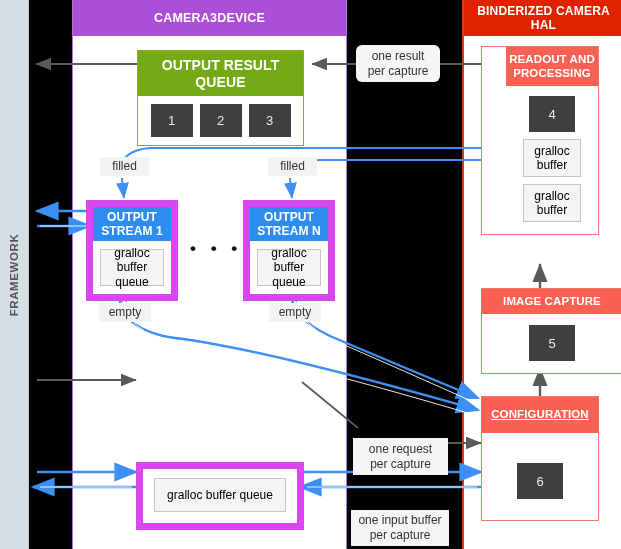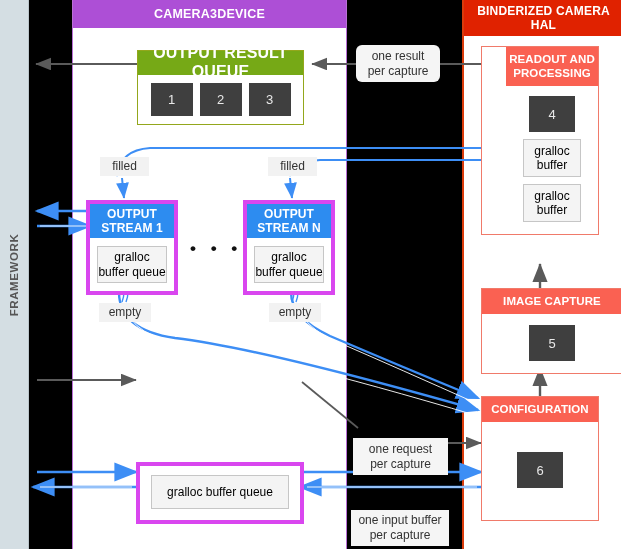--- a/index.html
+++ b/index.html
@@ -21,46 +21,46 @@
   .panel{position:absolute;background:#fff;}
   #cam-panel{left:72px;top:0;width:273px;height:549px;border-left:1px solid #b96fd6;border-right:1px solid #b96fd6;border-bottom:1px solid #b96fd6;}
   #hal-panel{left:462px;top:0;width:159px;height:549px;border-left:2px solid #d93b0b;border-right:2px solid #d93b0b;border-bottom:2px solid #d93b0b;}
 
   .panel-head{
     position:absolute;left:0;top:0;width:100%;
     color:#fff;font-weight:bold;text-align:center;
     display:flex;align-items:center;justify-content:center;
     box-sizing:border-box;padding:3px 4px;line-height:1.18;
   }
-  #cam-head{height:28px;background:#ad4fd6;font-size:12.5px;letter-spacing:.2px;}
+  #cam-head{height:36px;background:#ad4fd6;font-size:12.5px;letter-spacing:.2px;}
   #hal-head{height:36px;background:#e02200;font-size:12px;letter-spacing:.2px;}
 
   
   .card{position:absolute;box-sizing:border-box;background:#fff;}
   .card-title{
     box-sizing:border-box;width:100%;color:#fff;font-weight:bold;text-align:center;
     display:flex;align-items:center;justify-content:center;line-height:1.18;
   }
   .card-body{box-sizing:border-box;width:100%;display:flex;align-items:center;justify-content:center;}
 
   
   .queue{border:1px solid #93a71c;}
-  .queue .card-title{background:#76a916;font-size:16px;height:24px;letter-spacing:.1px;}
+  .queue .card-title{background:#76a916;font-size:14px;height:45px;letter-spacing:.1px;}
   .queue .card-body{gap:7px;padding:8px 0;}
 
   
   .chip{
     width:42px;height:33px;background:#3f3f3f;color:#e8e8e8;
     display:flex;align-items:center;justify-content:center;
     font-size:13px;box-sizing:border-box;
   }
   .chip.wide{width:46px;height:36px;}
 
   
-  .stream{border:4px solid #d946ef;}
+  .stream{border:7px solid #d946ef;}
   .stream .card-title{background:#2d8cf0;font-size:12px;letter-spacing:.1px;}
   .stream .card-body{padding:8px 7px;}
   .inner-box{
     box-sizing:border-box;border:1px solid #c6c6c6;background:#f4f4f4;color:#000000;
     font-size:12px;text-align:center;line-height:1.2;
     display:flex;align-items:center;justify-content:center;width:100%;
   }
 
   
   .halcard{border:1px solid #f07a6a;}
@@ -247,21 +247,21 @@
   </div>
 
   <div class="card halcard" style="left:481px;top:288px;width:142px;">
     <div class="card-title" style="height:25px;">IMAGE CAPTURE</div>
     <div class="card-body" style="padding:11px 0 12px;">
       <div class="chip wide">5</div>
     </div>
   </div>
 
   <div class="card halcard" style="left:481px;top:396px;width:118px;height:125px;">
-    <div class="card-title" style="height:25px;">CONFIGURATION</div>
+    <div class="card-title" style="height:36px;text-decoration:underline;">CONFIGURATION</div>
     <div class="card-body" style="padding:30px 0 12px;">
       <div class="chip wide">6</div>
     </div>
   </div>
 
   <div class="tag plain" style="left:356px;top:45px;width:84px;height:37px;display:flex;align-items:center;justify-content:center;border-radius:6px;">one result
 per capture</div>
 
   <div class="tag plain" style="left:353px;top:438px;width:95px;height:37px;display:flex;align-items:center;justify-content:center;">one request
 per capture</div>

